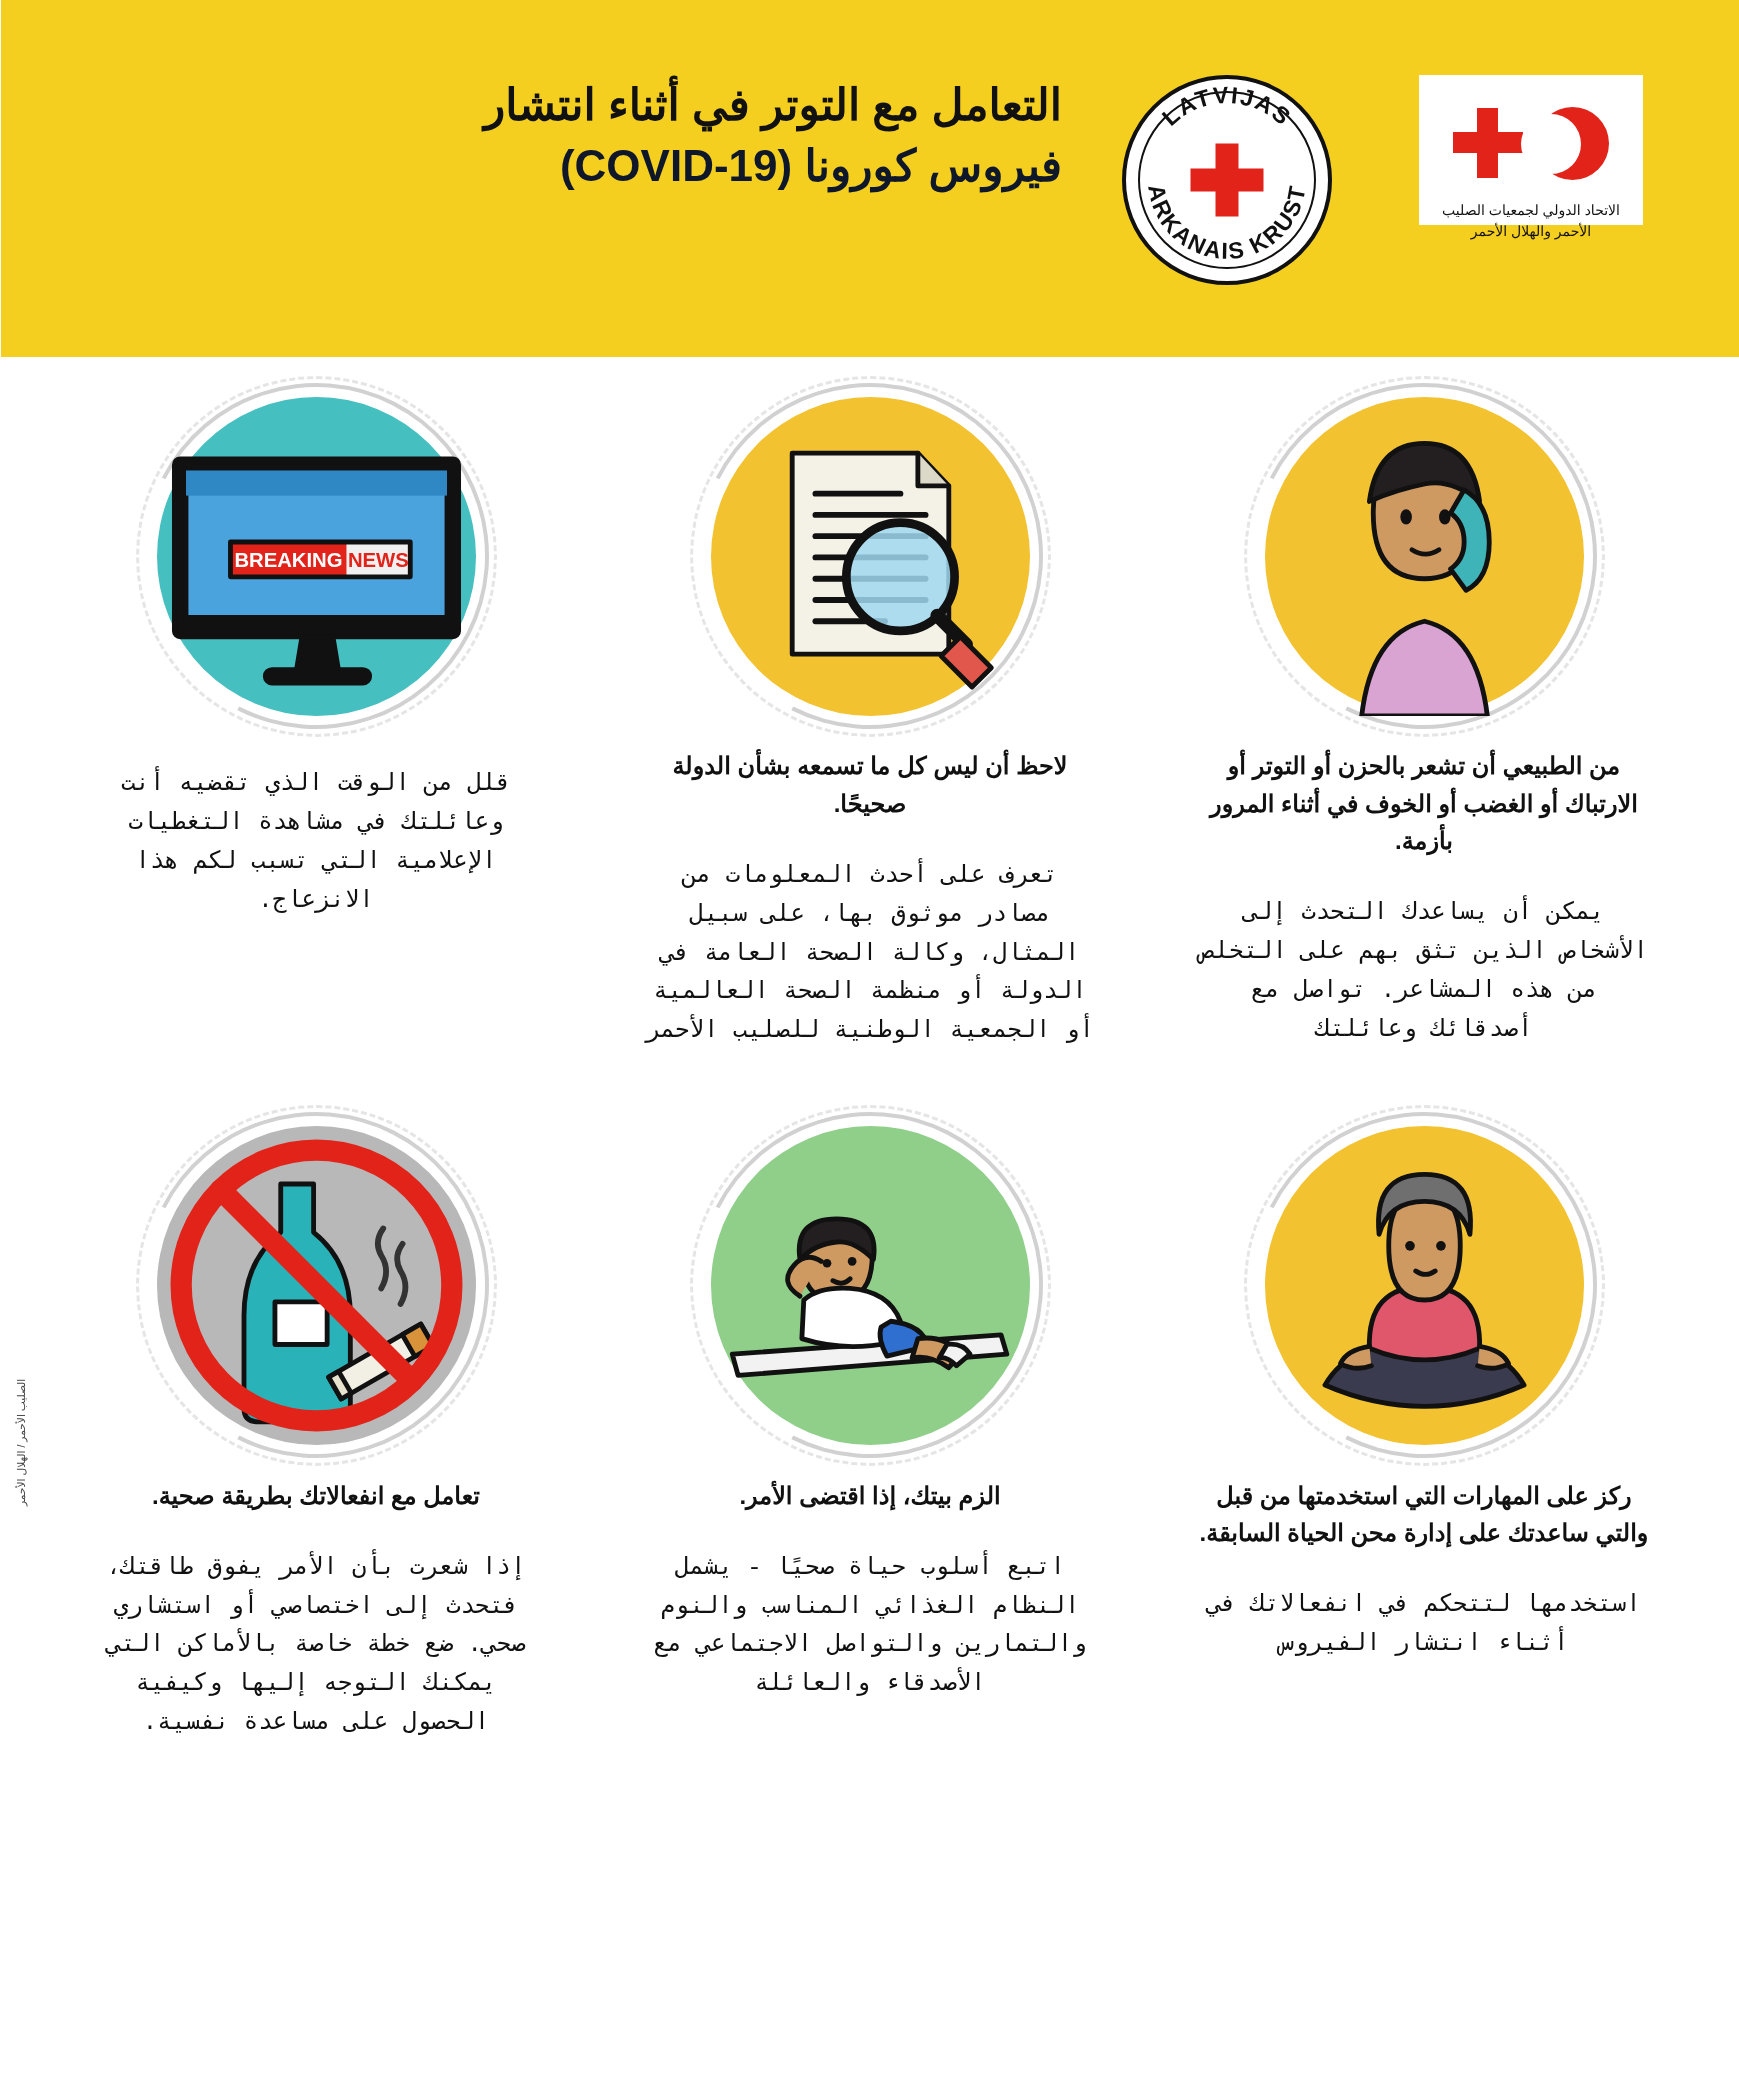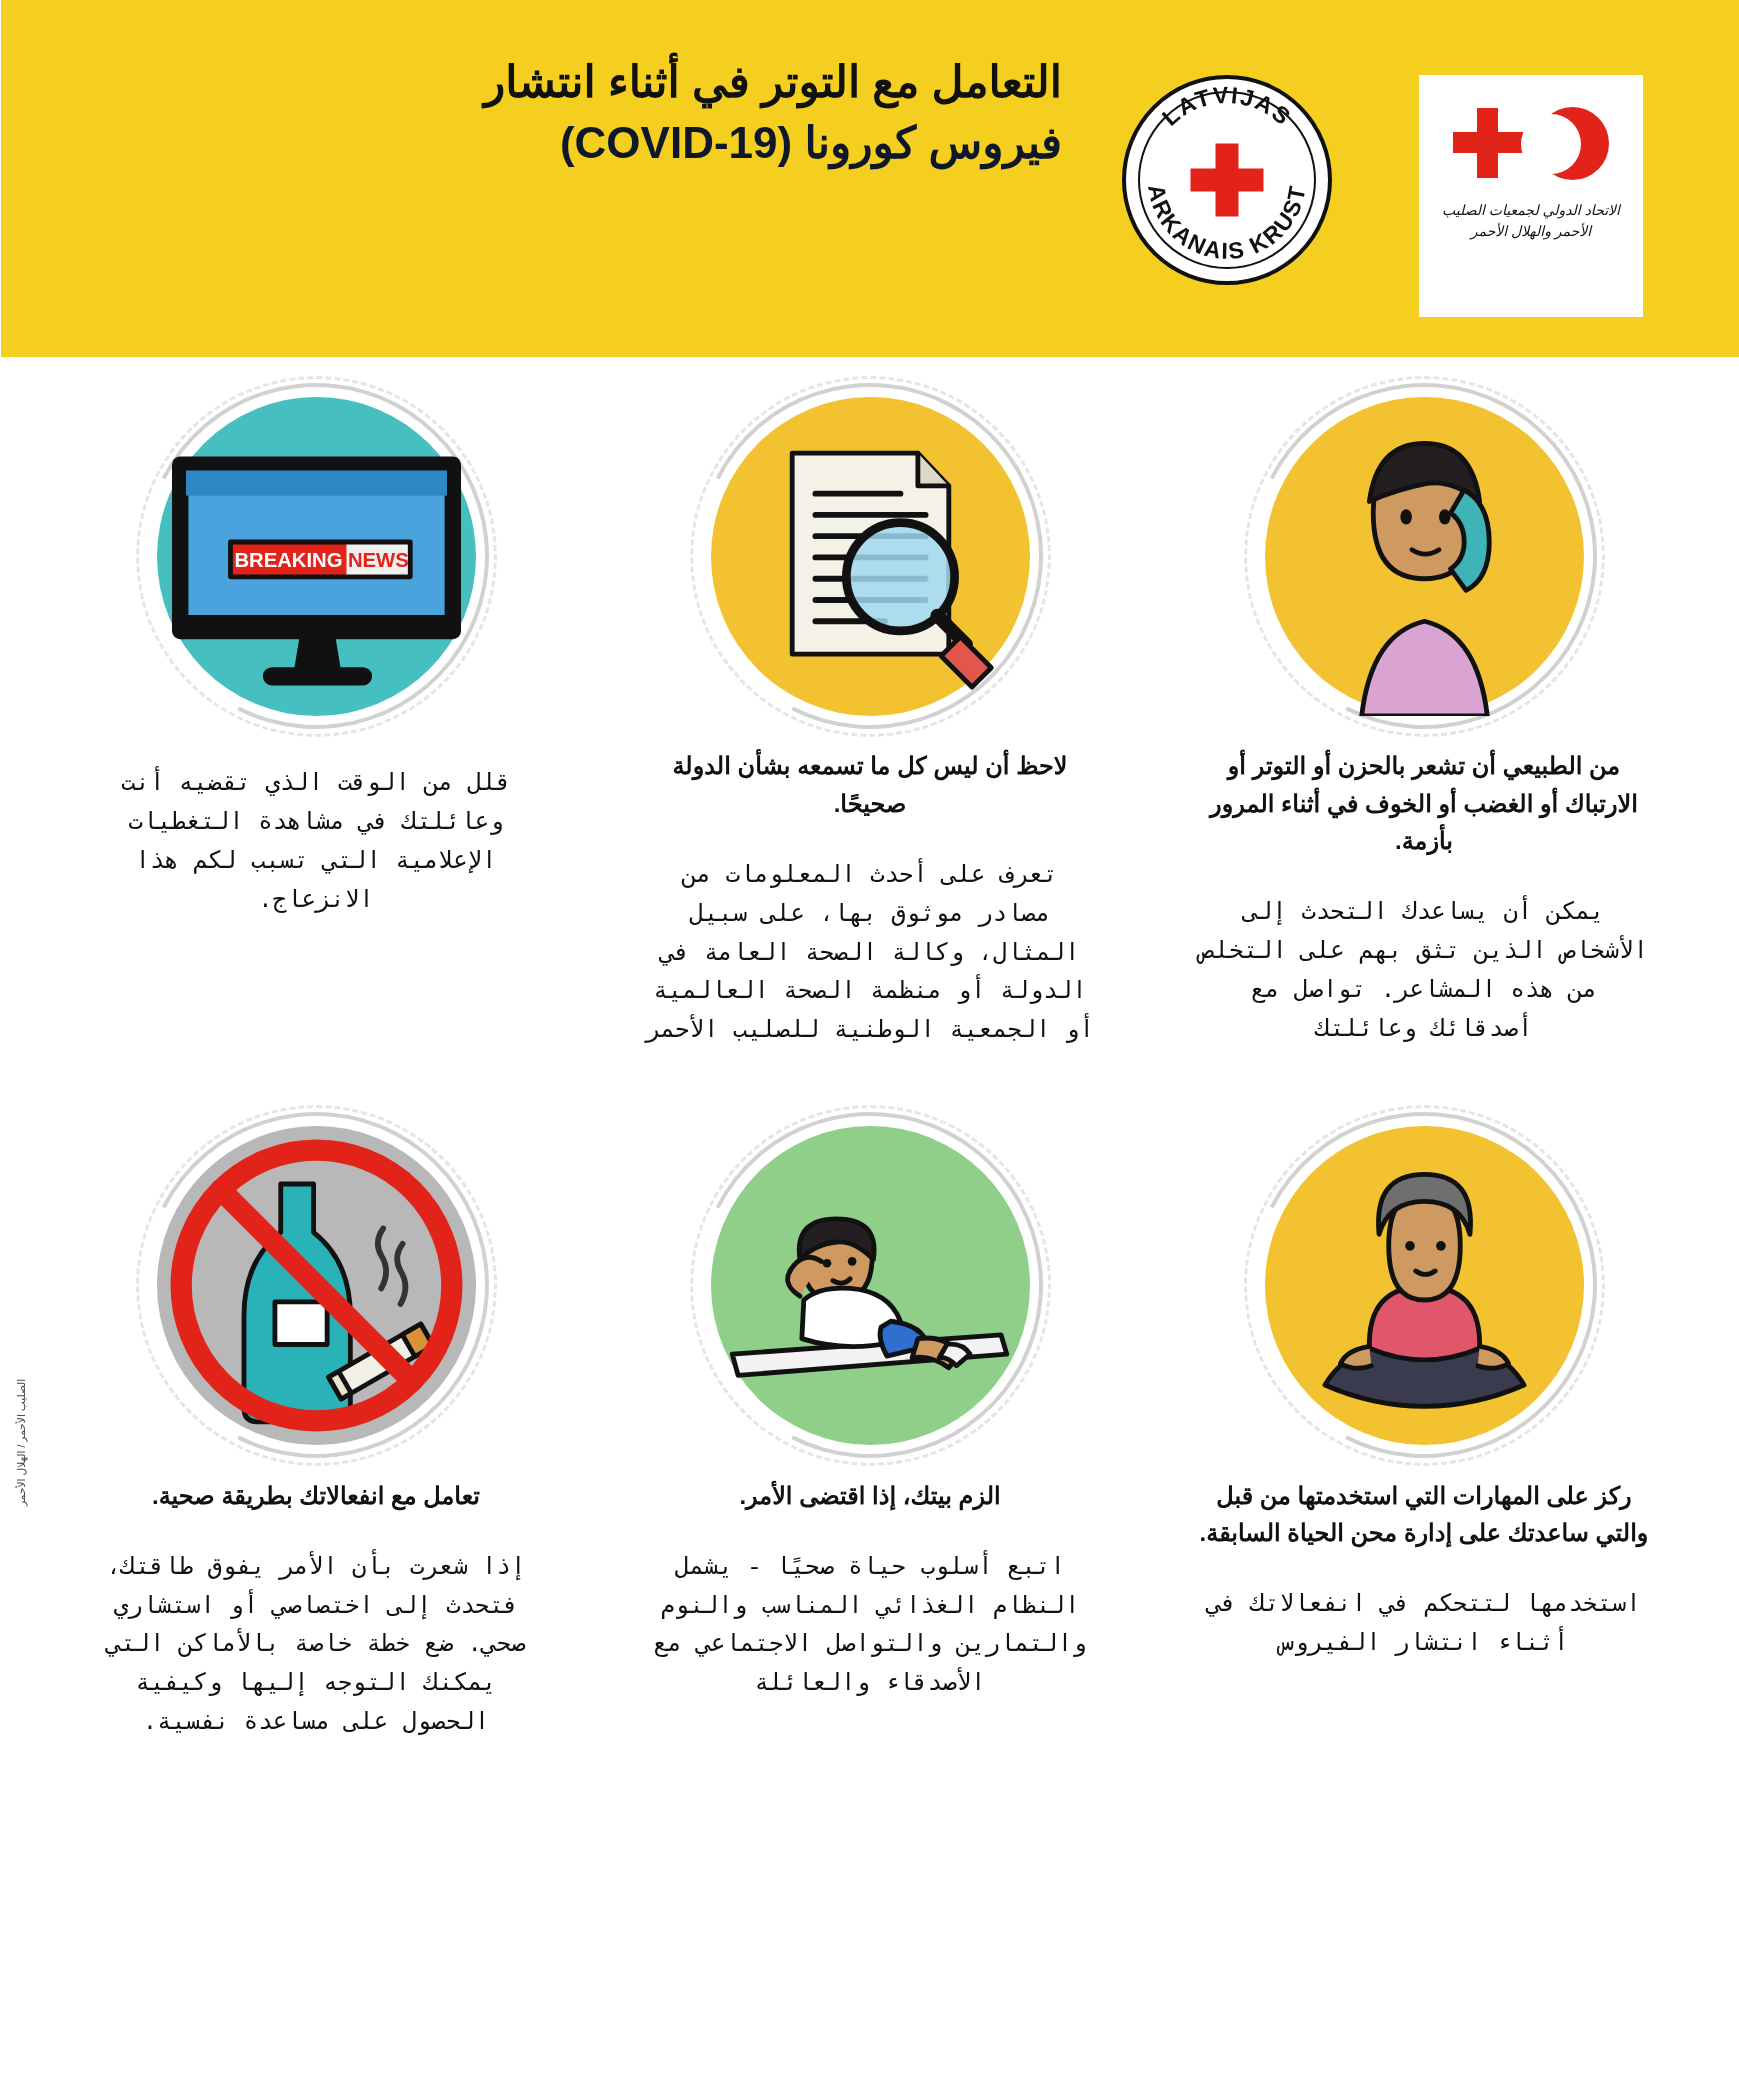--- a/index.html
+++ b/index.html
@@ -70,22 +70,21 @@
   .lrc-logo .arc-text svg { width: 100%; height: 100%; }
   .lrc-logo .arc-text text { font-size: 25px; letter-spacing: 2px; fill: #111; font-weight: bold; }
 
   
   .ifrc-logo {
     width: 224px;
     background: #ffffff;
     padding: 15.4px 9.7px 11.6px 9.7px;
     flex: 0 0 auto;
     text-align: center;
-    height: 242px;
-    font-style: italic;
+    height: 150px;
   }
   .ifrc-marks {
     display: flex; justify-content: center; align-items: center;
     gap: 13.5px; height: 106px;
   }
   .ifrc-cross { position: relative; width: 70px; height: 70px; }
   .ifrc-cross:before, .ifrc-cross:after { content:""; position:absolute; background:#e2231a; }
   .ifrc-cross:before { left: 24px; top: 0; width: 21px; height: 70px; }
   .ifrc-cross:after  { left: 0; top: 24px; width: 70px; height: 21px; }
   .ifrc-crescent {
@@ -104,21 +103,21 @@
     font-size: 14px;
     line-height: 1.45;
     color: #111;
     direction: rtl;
     margin-top: 3.9px;
   }
 
   .header-title {
     flex: 1;
     text-align: right;
-    padding: 54px 60px 0 0;
+    padding: 77px 60px 0 0;
     direction: rtl;
   }
   .header-title .line1 {
     font-family: "Liberation Sans", sans-serif;
     font-weight: bold;
     font-size: 44px;
     color: #111;
     line-height: 1.25;
   }
   .header-title .line2 {

